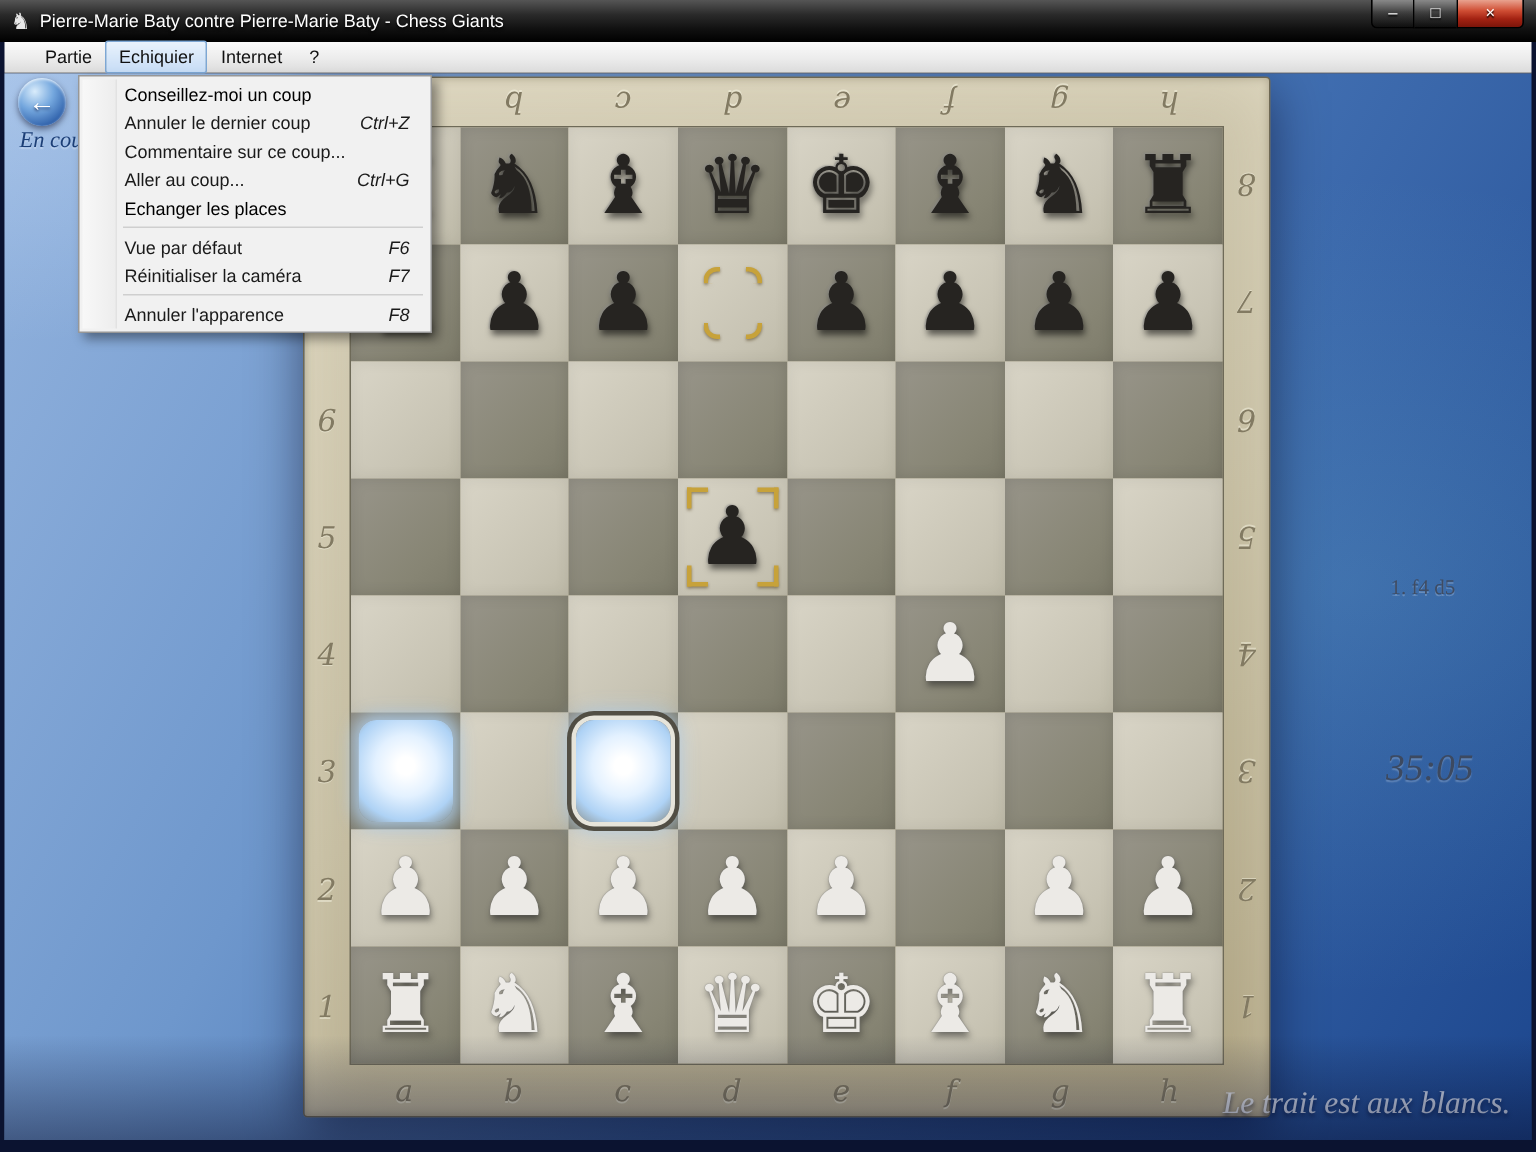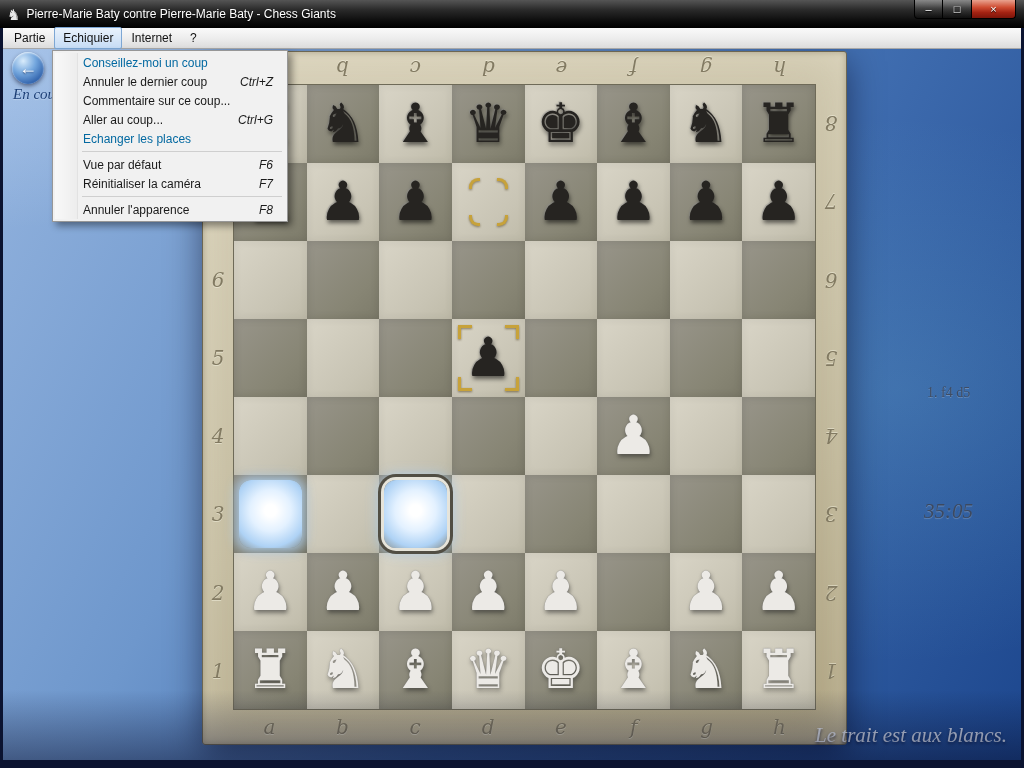--- a/index.html
+++ b/index.html
@@ -24,21 +24,21 @@
     background:linear-gradient(rgba(255,255,255,.30),rgba(255,255,255,.08) 45%,rgba(0,0,0,.25));
     text-shadow:0 1px 1px #000;}
   .win-btn.min{width:29px;border-radius:0 0 0 4px;}
   .win-btn.max{width:28px;border-left:none;border-right:none;}
   .win-btn.close{width:45px;border-radius:0 0 4px 0;
     background:linear-gradient(#e9a28f,#cf4d33 40%,#a32212 70%,#7c150a);}
 
   
   .menubar{position:absolute;top:28px;left:3px;right:3px;height:21px;
     background:linear-gradient(#fafafa,#ececec 55%,#dcdcdc);
-    border-bottom:1px solid #a7a7a7;display:flex;align-items:center;padding-left:2px;
+    border-bottom:1px solid #a7a7a7;display:flex;align-items:center;padding-left:18px;
     font-size:12px;color:#111;}
   .mb-item{padding:3px 8px;border:1px solid transparent;border-radius:2px;}
   .mb-item.active{background:linear-gradient(#e9f2fc,#c6dcf5);border-color:#7da7d4;}
 
   
   .content{position:absolute;top:49px;left:3px;right:3px;bottom:8px;overflow:hidden;
     background:
       radial-gradient(620px 420px at 88% 48%, rgba(130,205,225,.18), transparent 65%),
       radial-gradient(500px 300px at 0% 0%, rgba(210,230,255,.35), transparent 60%),
       linear-gradient(118deg,#93b3de 0%,#6e97cc 32%,#4472b4 58%,#1d478e 100%);}
@@ -100,35 +100,35 @@
   .coords-top span{transform:rotate(180deg);}
   .coords-bottom{left:30px;right:30px;bottom:0;height:34px;grid-template-columns:repeat(8,1fr);}
   .coords-left{top:32px;bottom:34px;left:0;width:30px;grid-template-rows:repeat(8,1fr);}
   .coords-right{top:32px;bottom:34px;right:0;width:30px;grid-template-rows:repeat(8,1fr);}
   .coords-right span{transform:rotate(180deg);}
 
   
   .move-list{position:absolute;left:924px;top:336px;font-family:"Liberation Serif",serif;
     font-size:14px;color:#3f4c63;text-shadow:0 1px 0 rgba(255,255,255,.22);}
   .clock{position:absolute;left:921px;top:450px;font-family:"Liberation Serif",serif;
-    font-style:italic;font-size:21px;color:#3c4960;text-shadow:0 1px 1px rgba(255,255,255,.25);text-align:right;}
+    font-style:italic;font-size:25px;color:#3c4960;text-shadow:0 1px 1px rgba(255,255,255,.25);text-align:right;}
   .status{position:absolute;right:14px;bottom:12px;font-family:"Liberation Serif",serif;
     font-style:italic;font-size:21px;color:rgba(236,241,250,.85);
     text-shadow:0 2px 3px rgba(8,16,45,.65);white-space:nowrap;}
 
   
   .dropdown{position:absolute;left:52px;top:50px;width:236px;z-index:50;background:#f1f1f1;
     border:1px solid #979797;box-shadow:4px 4px 7px rgba(0,0,0,.4);padding:2px;
     font-size:12px;color:#1a1a1a;}
   .dropdown::before{content:"";position:absolute;left:2px;top:2px;bottom:2px;width:22px;
     background:linear-gradient(90deg,#f8f8f8,#ededed);border-right:1px solid #e2e2e2;}
   .dd-item{position:relative;z-index:1;display:flex;justify-content:space-between;align-items:center;
     height:19px;padding:0 12px 0 28px;white-space:nowrap;}
   .dd-item .sc{padding-left:18px;font-style:italic;}
-  .dd-item.disabled{color:#0369a1;}
+  .dd-item.disabled{color:#000000;}
   .dd-item.selected{background:linear-gradient(var(--menu-highlight),#2a5fbe);color:#fff;}
   .dd-sep{height:1px;background:#cfcfcf;margin:3px 3px 3px 27px;position:relative;z-index:1;}
 </style>
 </head>
 <body>
 
 <div class="window">
 
   <div class="titlebar">
     <span class="app-icon">♞</span>

